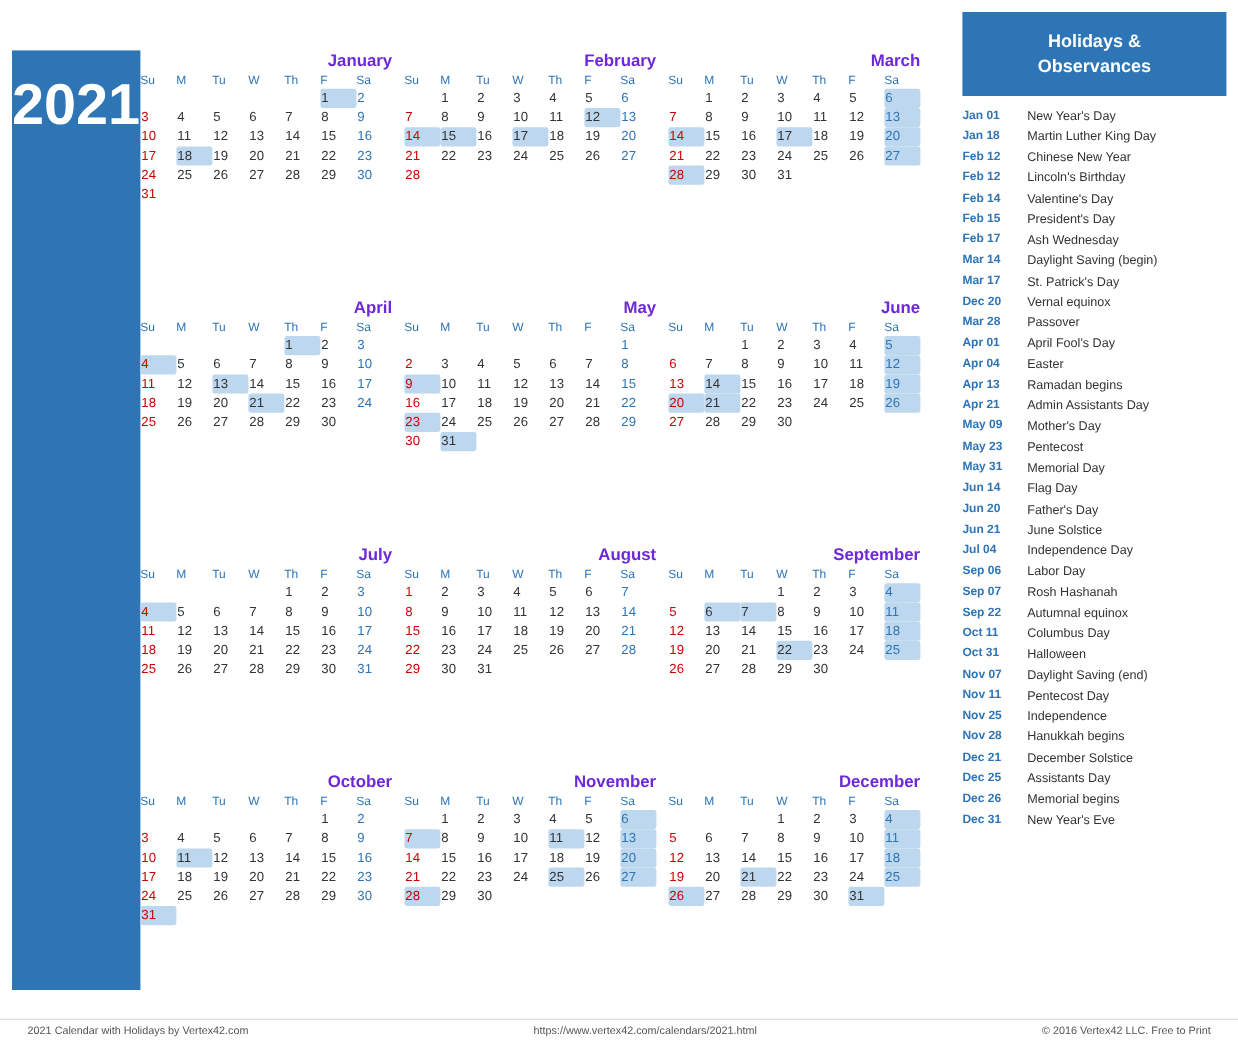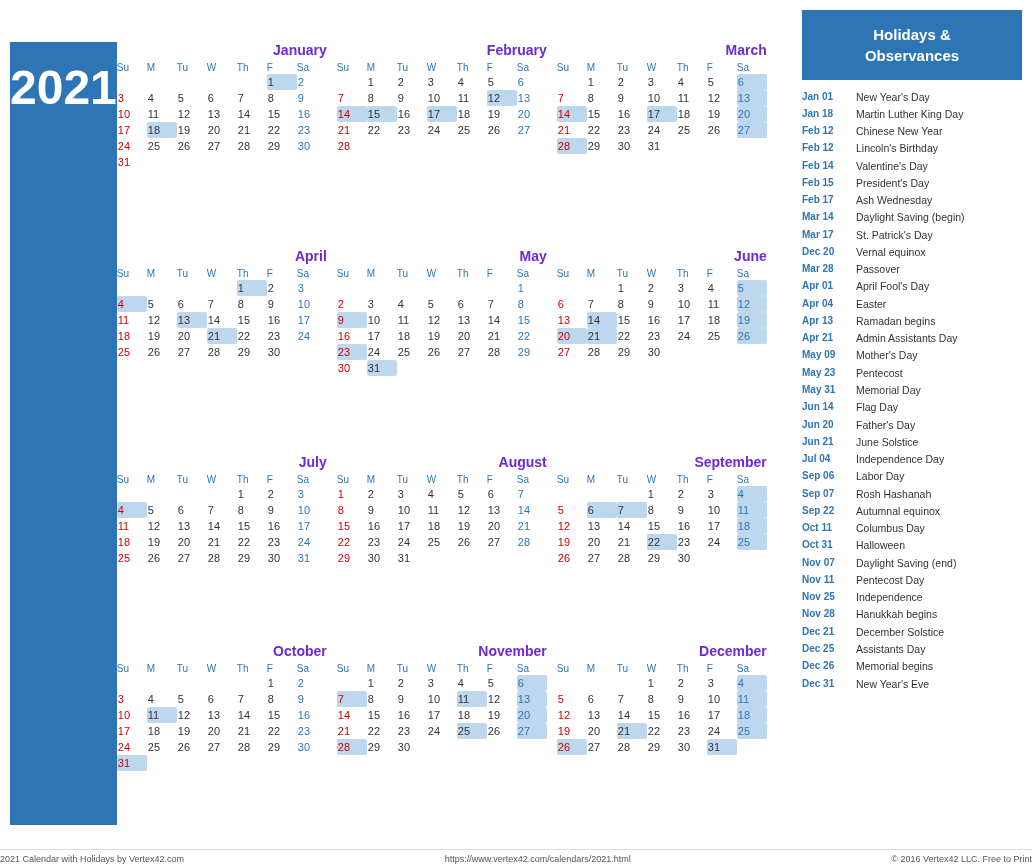--- a/index.html
+++ b/index.html
@@ -103,21 +103,21 @@
       font-size: 10px;
     }
     .holiday-name {
       color: #333;
     }
     .footer {
       display: flex;
       justify-content: space-between;
       font-size: 9px;
       color: #555;
-      padding: 4px 0;
+      padding: 4px 23px;
       border-top: 1px solid #ddd;
       margin-top: 4px;
     }
   </style>
 </head>
 <body>
 
 <div class="main-container">
   <div class="calendar-section">
     <div class="year-header">2021</div>

